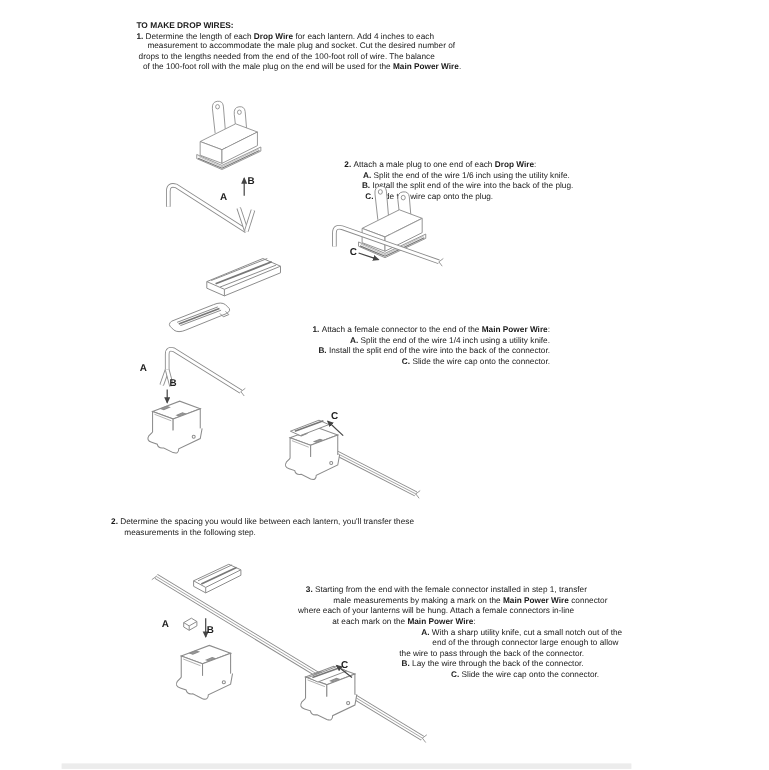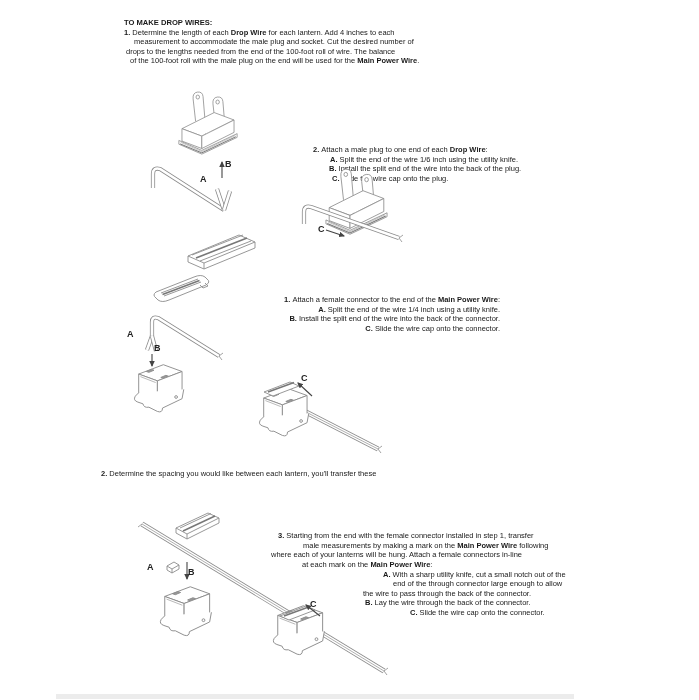--- a/index.html
+++ b/index.html
@@ -68,25 +68,26 @@
 
   <div class="blk center" style="left:256px;top:295px;width:244px;">
     <div class="ln"><span class="b">1. </span><span>Attach a female connector to the end of the </span><span class="b">Main Power Wire</span><span>:</span></div>
     <div class="ln"><span class="b">A. </span><span>Split the end of the wire 1/4 inch using a utility knife.</span></div>
     <div class="ln"><span class="b">B. </span><span>Install the split end of the wire into the back of the connector.</span></div>
     <div class="ln"><span class="b">C. </span><span>Slide the wire cap onto the connector.</span></div>
   </div>
 
   <div class="blk" style="left:101px;top:469px;">
     <div class="ln"><span class="b">2. </span><span>Determine the spacing you would like between each lantern, you'll transfer these</span></div>
+    <div class="ln" style="margin-left:12px"><span>measurements in the following step.</span></div>
   </div>
 
   <div>
     <div class="ln abs" style="left:278px;top:531px"><span class="b">3. </span><span>Starting from the end with the female connector installed in step 1, transfer</span></div>
-    <div class="ln abs" style="left:303px;top:541px"><span>male measurements by making a mark on the </span><span class="b">Main Power Wire</span><span> following</span></div>
+    <div class="ln abs" style="left:303px;top:541px"><span>male measurements by making a mark on the </span><span class="b">Main Power Wire</span><span> connector</span></div>
     <div class="ln abs" style="left:271px;top:550px"><span>where each of your lanterns will be hung. Attach a female connectors in-line</span></div>
     <div class="ln abs" style="left:302px;top:560px"><span>at each mark on the </span><span class="b">Main Power Wire</span><span>:</span></div>
     <div class="ln abs" style="left:383px;top:570px"><span class="b">A. </span><span>With a sharp utility knife, cut a small notch out of the</span></div>
     <div class="ln abs" style="left:393px;top:579px"><span>end of the through connector large enough to allow</span></div>
     <div class="ln abs" style="left:363px;top:589px"><span>the wire to pass through the back of the connector.</span></div>
     <div class="ln abs" style="left:365px;top:598px"><span class="b">B. </span><span>Lay the wire through the back of the connector.</span></div>
     <div class="ln abs" style="left:410px;top:608px"><span class="b">C. </span><span>Slide the wire cap onto the connector.</span></div>
   </div>
 
   <svg style="left:140px;top:86px" width="140" height="140" viewBox="0 0 140 140">

